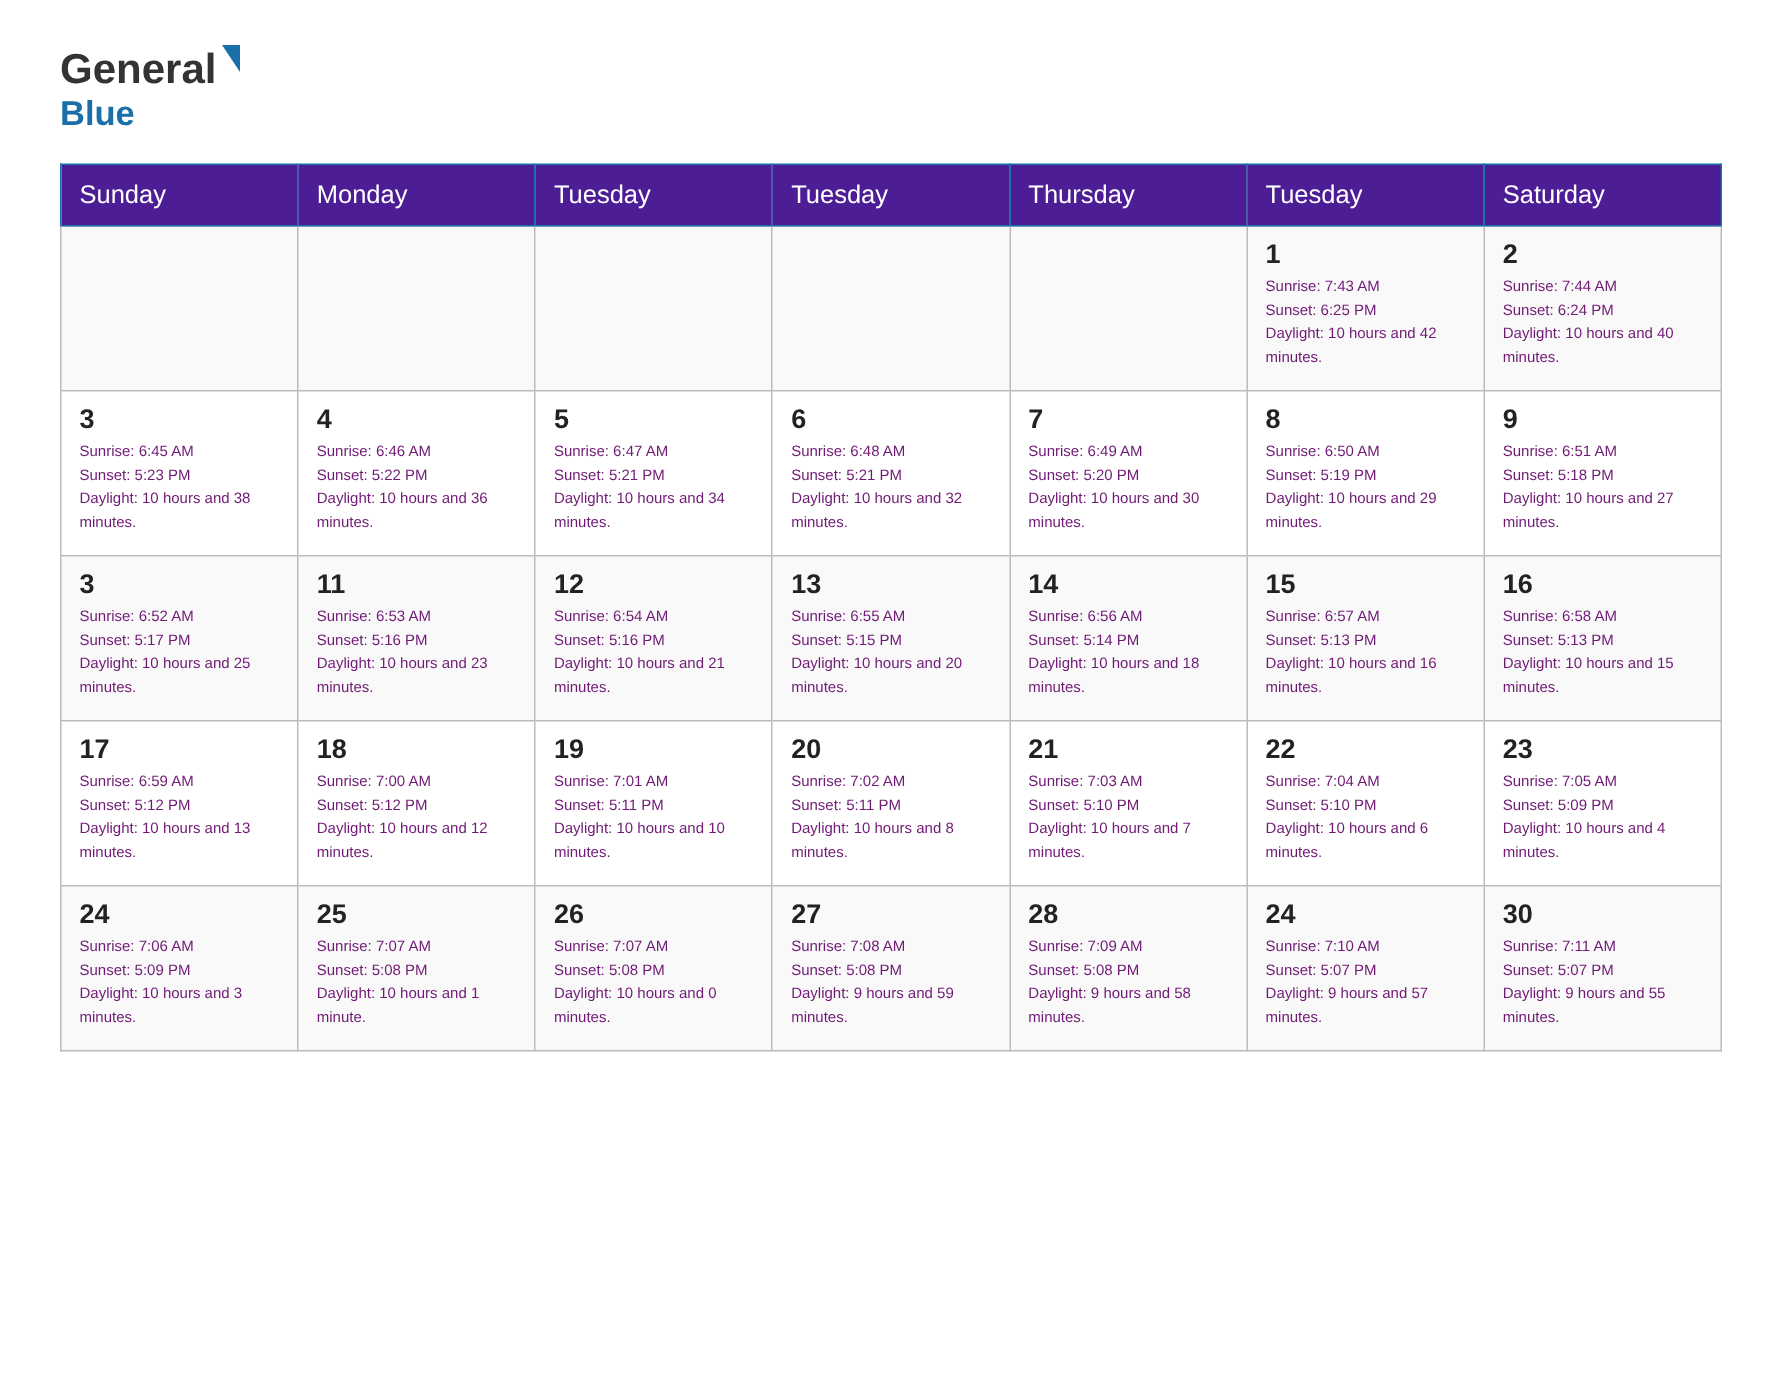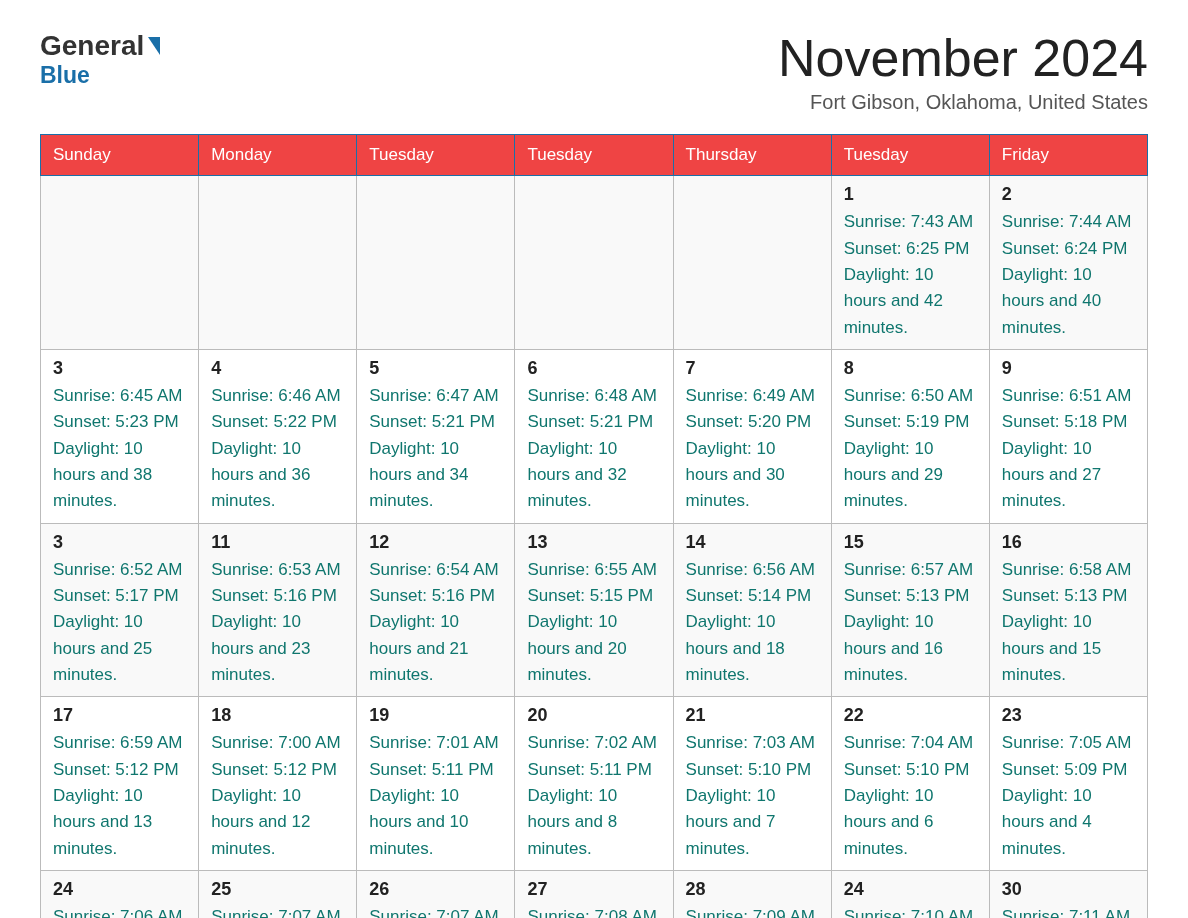--- a/index.html
+++ b/index.html
@@ -19,21 +19,21 @@
     .logo {
       display: flex;
       flex-direction: column;
       align-items: flex-start;
     }
     .logo-text {
       font-size: 28px;
       font-weight: bold;
       color: #333;
       display: flex;
-      align-items: center;
+      align-items: flex-start;
       gap: 2px;
     }
     .logo-general { color: #333; }
     .logo-arrow {
       display: inline-block;
       width: 0;
       height: 0;
       border-left: 12px solid transparent;
       border-top: 18px solid #1a6fa8;
       margin-left: 2px;
@@ -77,59 +77,55 @@
       height: 110px;
     }
     .day-number {
       font-size: 18px;
       font-weight: bold;
       color: #222;
       display: block;
       margin-bottom: 4px;
     }
     .day-info {
-      font-size: 17px;
-      color: #0f766e;
+      font-size: 10px;
+      color: #701a75;
       line-height: 1.55;
     }
     .empty-cell {
       background: #fff;
     }
     tr:nth-child(odd) td { background: #f9f9f9; }
     tr:nth-child(even) td { background: #fff; }
     
-    .calendar thead tr th { background: #ef4444; }
+    .calendar thead tr th { background: #4c1d95; }
   </style>
 </head>
 <body>
 
 <div class="header">
   <div class="logo">
     <div class="logo-text">
       <span class="logo-general">General</span>
       <span class="logo-arrow"></span>
     </div>
     <span class="logo-blue">Blue</span>
   </div>
-  <div class="title-area">
-    <div class="calendar-title">November 2024</div>
-    <div class="calendar-subtitle">Fort Gibson, Oklahoma, United States</div>
-  </div>
 </div>
 
 <table class="calendar">
   <thead>
     <tr>
       <th>Sunday</th>
       <th>Monday</th>
       <th>Tuesday</th>
       <th>Tuesday</th>
       <th>Thursday</th>
       <th>Tuesday</th>
-      <th>Friday</th>
+      <th>Saturday</th>
     </tr>
   </thead>
   <tbody id="calendar-body">
   <tr>
         <td class="empty-cell"></td>
         <td class="empty-cell"></td>
         <td class="empty-cell"></td>
         <td class="empty-cell"></td>
         <td class="empty-cell"></td>
         <td>

